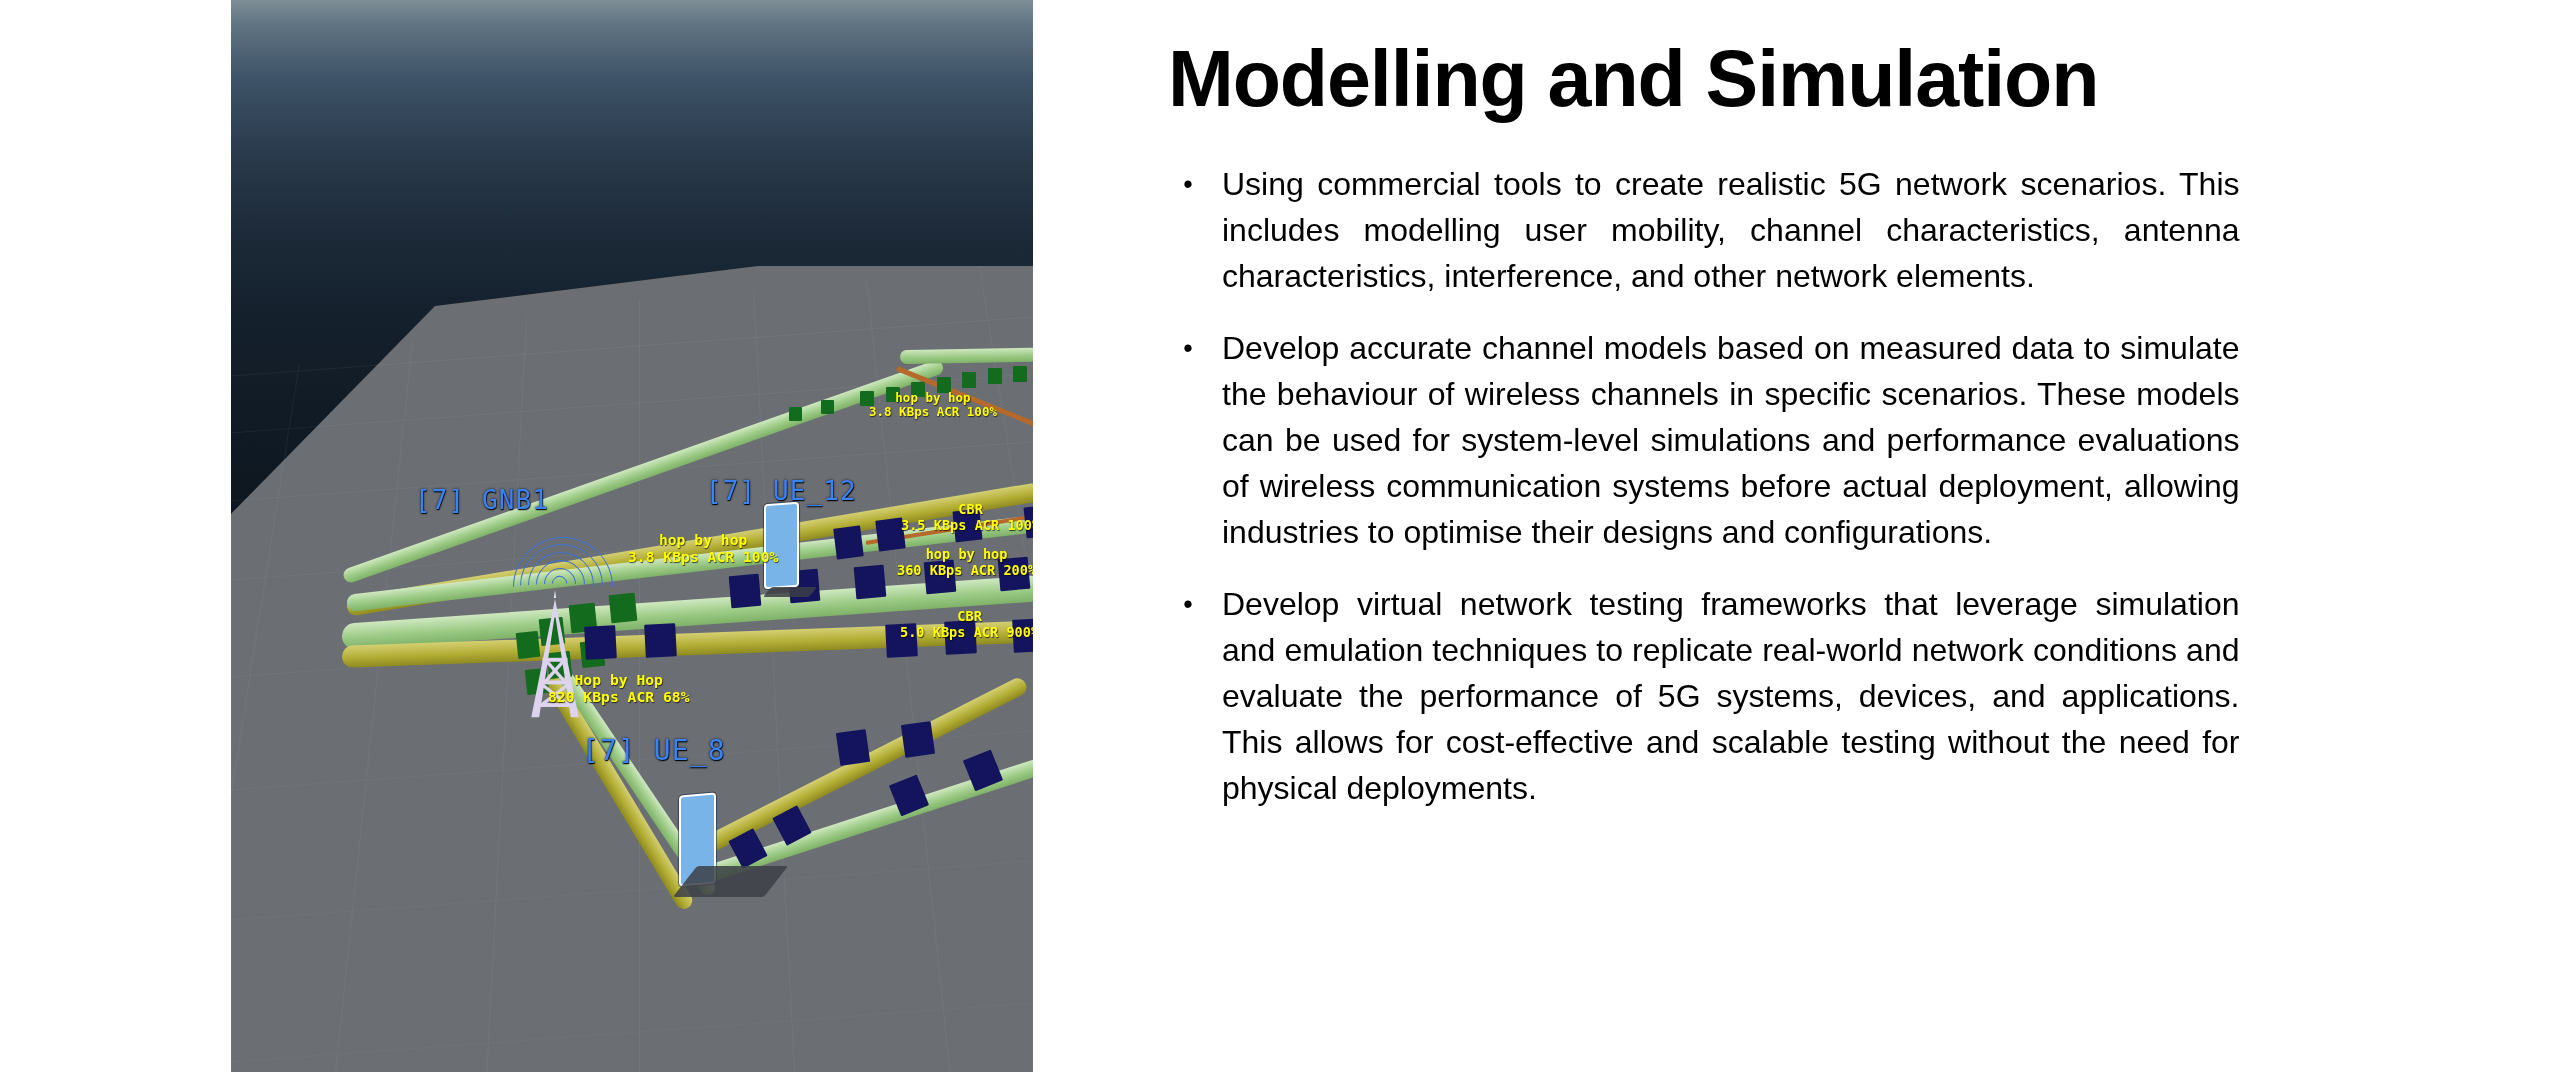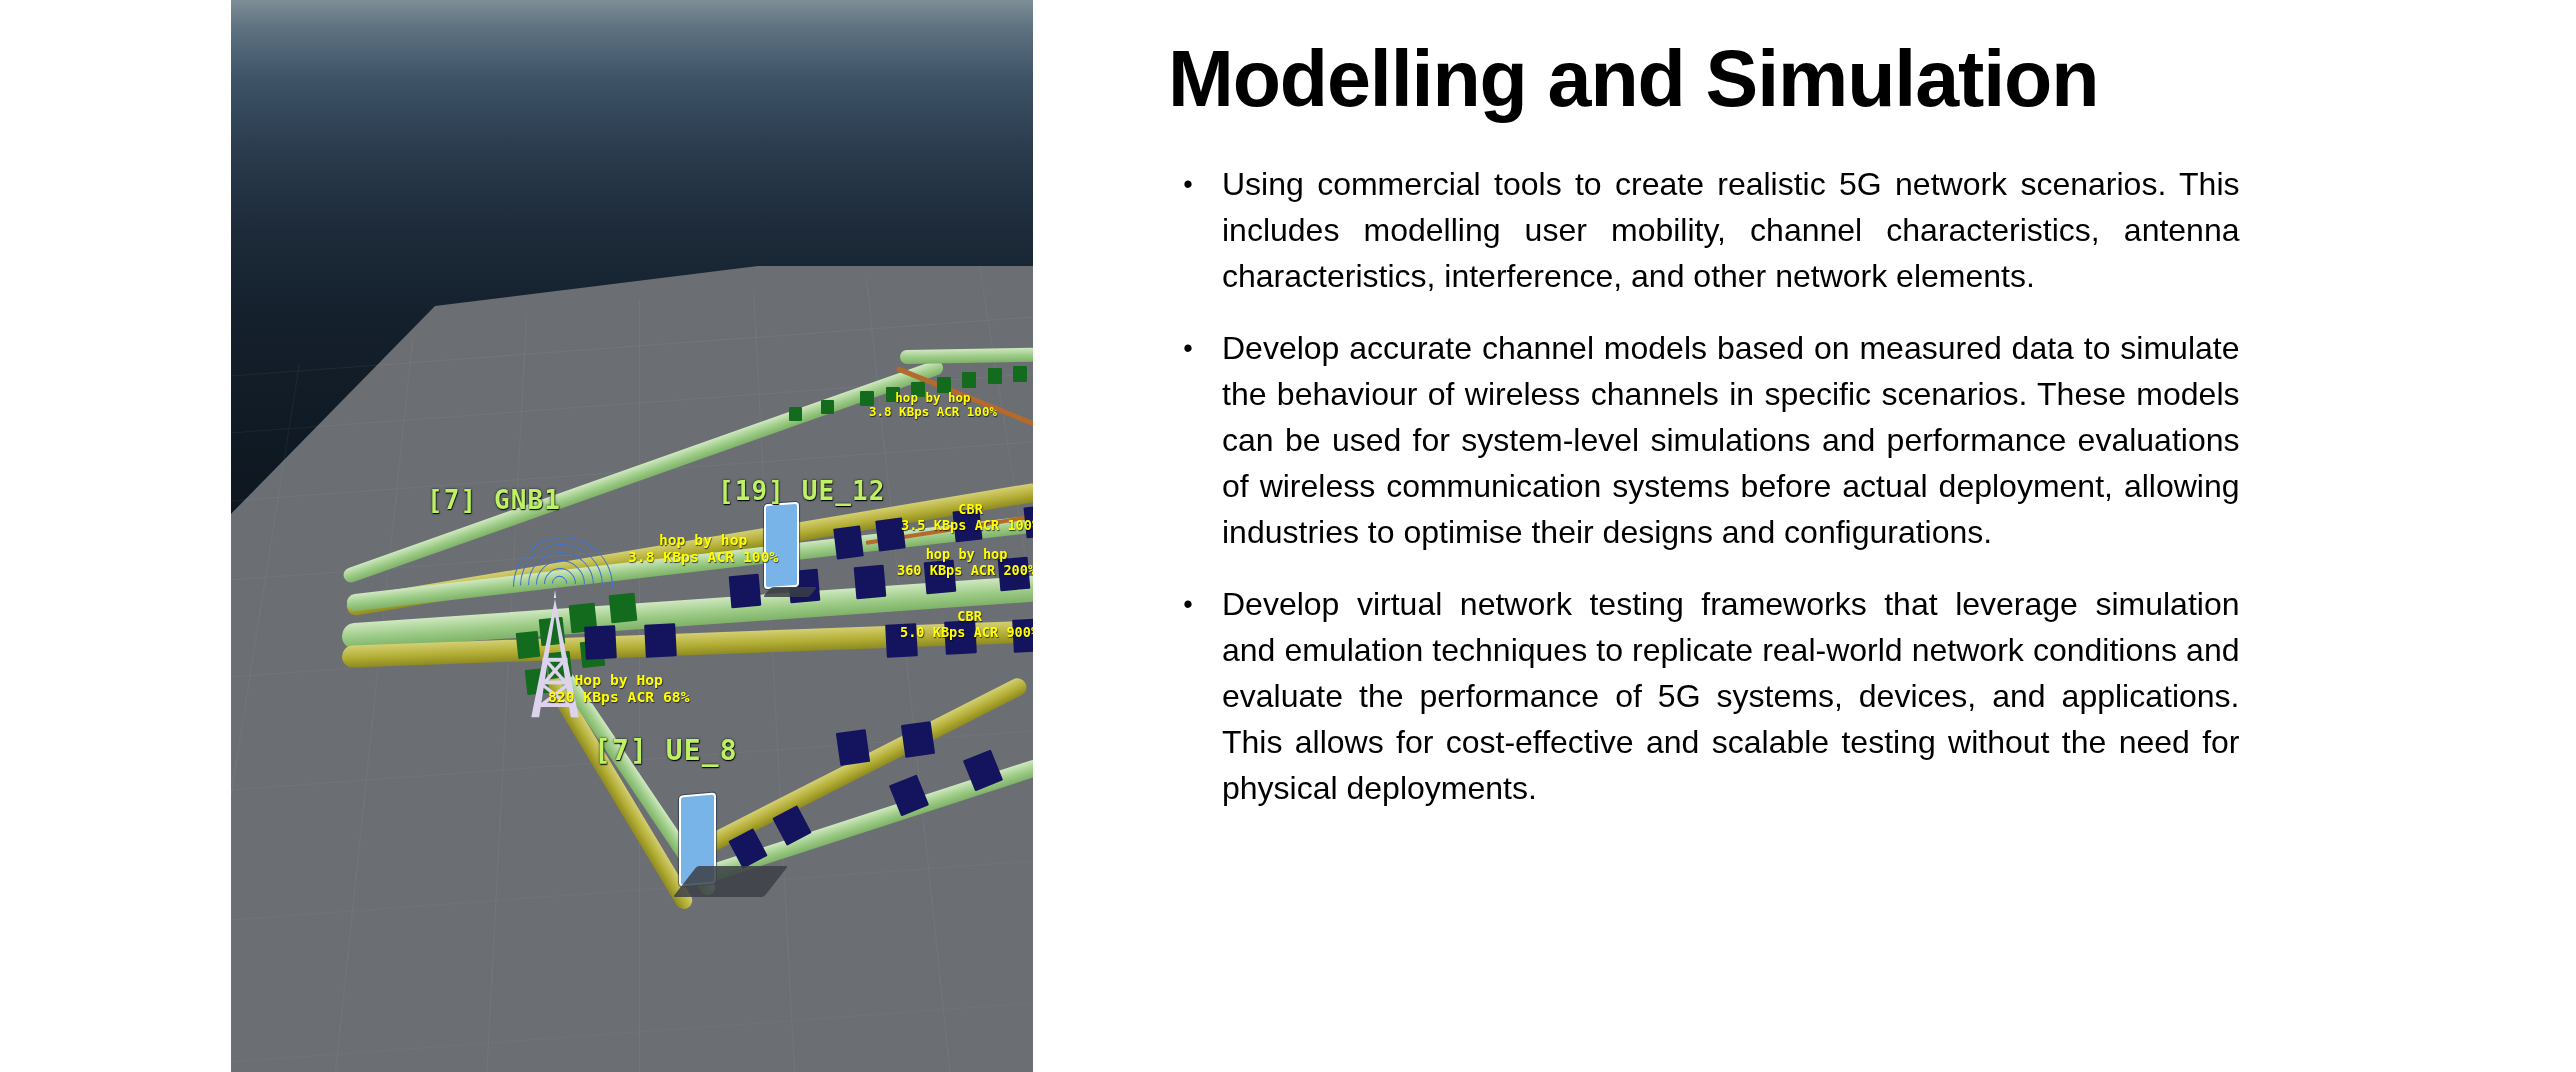--- a/index.html
+++ b/index.html
@@ -37,25 +37,24 @@
   .link-green { background:linear-gradient(to bottom,#cfe8c0,#9ccb86 55%,#7fb268); }
   .link-olive { background:linear-gradient(to bottom,#d4cf72,#b3ae35 55%,#8e8a20); }
   .link-orange { background:#b5692b; border-radius:1.1px; }
 
   .pkt { position:absolute; border-radius:1.1px; }
   .pkt-green { background:#136b1e; }
   .pkt-navy  { background:#13135e; }
 
   
   .nlabel {
-    position:absolute; color:#bef264; font-weight:bold;
+    position:absolute; color:#3b82f6; font-weight:normal;
     font-family:"DejaVu Sans Mono", monospace; letter-spacing:1.1px;
     text-shadow:0 0 2.3px rgba(0,0,0,.85), 0.6px 0.6px 1.1px #000;
     white-space:nowrap;
-    margin-left:12px;
   }
   .stat {
     position:absolute; color:#ffff00; font-weight:bold;
     font-family:"DejaVu Sans Mono", monospace;
     text-shadow:0.6px 0.6px 1.1px rgba(0,0,0,.7);
     white-space:nowrap; text-align:center; line-height:1.15;
   }
 
   
   .tower { position:absolute; }
@@ -224,21 +223,21 @@
       <line x1="86" y1="165" x2="34" y2="205" stroke="#ded3ef" stroke-width="6"></line>
     </svg>
 
     <div class="phone" style="left:533px;top:503px;width:35px;height:85px;transform:skewY(-4deg);"></div>
     <div class="phone-shadow" style="left:536px;top:587px;width:46px;height:10.2px;transform:skewX(-40deg);"></div>
 
     <div class="phone" style="left:448px;top:794px;width:37px;height:91px;transform:skewY(-5deg);"></div>
     <div class="phone-shadow" style="left:454px;top:866px;width:91px;height:31px;transform:skewX(-38deg);background:#3c4046;"></div>
 
     <div class="nlabel" style="left:184px;top:485px;font-size:26px;">[7]  GNB1</div>
-    <div class="nlabel" style="left:475px;top:476px;font-size:26px;">[19]  UE_12</div>
+    <div class="nlabel" style="left:475px;top:476px;font-size:26px;">[7]  UE_12</div>
     <div class="nlabel" style="left:351px;top:734px;font-size:28px;">[7]  UE_8</div>
 
     <div class="stat" style="left:397px;top:532px;font-size:14.7px;">
       <div>hop by hop</div>
       <div>3.8 KBps ACR 100%</div>
     </div>
 
     <div class="stat" style="left:317px;top:672px;font-size:14.7px;">
       <div>Hop by Hop</div>
       <div>820 KBps ACR 68%</div>

